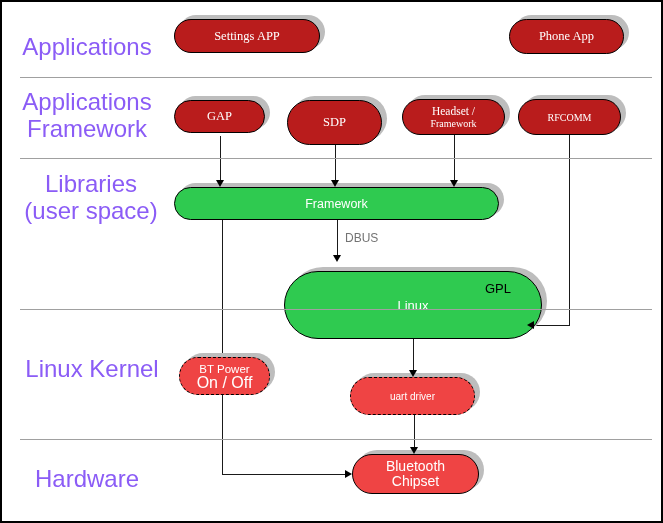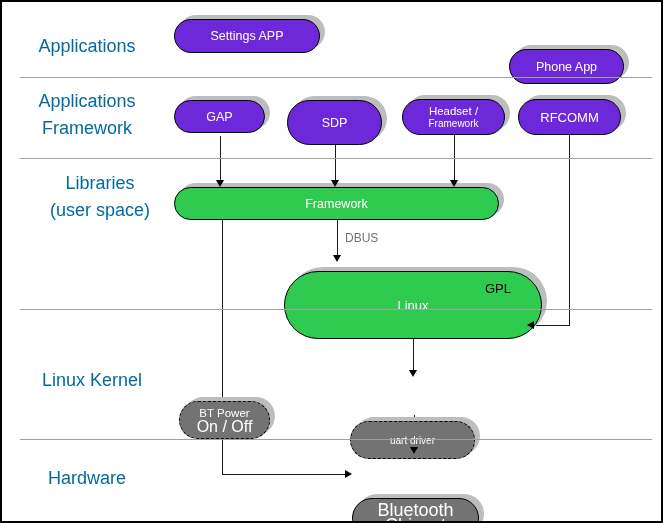--- a/index.html
+++ b/index.html
@@ -1,23 +1,23 @@
 <!DOCTYPE html>
 <html><head>
 <meta charset="utf-8">
 <style>
   html,body{margin:0;padding:0;background:#fff;font-family:"Liberation Sans",sans-serif;}
   #canvas{position:relative;width:663px;height:523px;background:#ffffff;border:2px solid #000;box-sizing:border-box;overflow:hidden;}
 
   
-  .layer-label{position:absolute;color:#0369a1;font-size:18px;line-height:27px;text-align:center;white-space:pre-line;z-index:2;}
+  .layer-label{position:absolute;color:#8b5cf6;font-size:24px;line-height:27px;text-align:center;white-space:pre-line;z-index:2;}
   .ll-applications{left:10px;top:31px;width:150px;}
   .ll-appframework{left:10px;top:86px;width:150px;}
-  .ll-libraries{left:14px;top:168px;width:168px;}
-  .ll-linuxkernel{left:10px;top:365px;width:160px;}
+  .ll-libraries{left:5px;top:168px;width:168px;}
+  .ll-linuxkernel{left:10px;top:353px;width:160px;}
   .ll-hardware{left:10px;top:463px;width:150px;}
 
   
   .divider{position:absolute;left:18px;width:632px;height:1px;background:#a0a0a0;z-index:6;}
   .dv1{top:75px;} .dv2{top:156px;} .dv3{top:307px;} .dv4{top:437px;}
 
   
   .line{position:absolute;background:#1a1a1a;z-index:1;}
   .vline{width:1px;} .hline{height:1px;}
 
@@ -25,39 +25,39 @@
   .ah{position:absolute;width:0;height:0;z-index:3;}
   .ah-down{border-left:4px solid transparent;border-right:4px solid transparent;border-top:7px solid #000;}
   .ah-left{border-top:4px solid transparent;border-bottom:4px solid transparent;border-right:7px solid #000;}
   .ah-right{border-top:4px solid transparent;border-bottom:4px solid transparent;border-left:7px solid #000;}
 
   
   .node{position:absolute;display:flex;flex-direction:column;align-items:center;justify-content:center;
         color:#fff;text-align:center;z-index:2;box-sizing:border-box;
         border:1.5px solid #000;box-shadow:5px -4px 0 #bdbdbd;}
   .pill{border-radius:999px;}
-  .blue{background:#6d28d9;}
+  .blue{background:#b91c1c;font-family:Liberation Serif, serif;}
   .green{background:#2fca50;}
-  .red{background:#737373;margin-top:44px;}
+  .red{background:#ef4444;}
   .dashed{border:1.5px dashed #000;}
 
   .n-settings{left:172px;top:17px;width:146px;height:34px;font-size:12.5px;}
-  .n-phone{left:507px;top:17px;width:115px;height:35px;font-size:12.5px;margin-top:30px;}
+  .n-phone{left:507px;top:17px;width:115px;height:35px;font-size:12.5px;}
   .n-gap{left:172px;top:98px;width:91px;height:33px;font-size:12.5px;}
   .n-sdp{left:285px;top:98px;width:95px;height:45px;font-size:12.5px;}
   .n-headset{left:400px;top:97px;width:103px;height:36px;font-size:11.5px;line-height:13px;}
   .n-headset .sub{font-size:10px;line-height:12px;}
-  .n-rfcomm{left:516px;top:97px;width:103px;height:36px;font-size:13px;}
+  .n-rfcomm{left:516px;top:97px;width:103px;height:36px;font-size:10px;}
   .n-framework{left:172px;top:185px;width:325px;height:33px;font-size:12.5px;border-radius:17px;}
   .n-bluez{left:282px;top:269px;width:258px;height:68px;font-size:13px;border-radius:34px;}
   .n-bluez .badge{position:absolute;right:30px;top:9px;color:#000;font-size:13px;}
   .n-btpower{left:177px;top:355px;width:91px;height:38px;font-size:11.5px;line-height:13px;}
   .n-btpower .sub{font-size:16px;line-height:13px;}
   .n-uart{left:348px;top:375px;width:125px;height:38px;font-size:10px;}
-  .n-chipset{left:350px;top:452px;width:127px;height:40px;font-size:18px;line-height:15px;}
+  .n-chipset{left:350px;top:452px;width:127px;height:40px;font-size:14px;line-height:15px;}
 
   
   .edge-label{position:absolute;color:#737373;font-size:12px;z-index:3;}
   .el-dbus{left:343px;top:229px;}
 </style>
 </head>
 <body>
 
 <div id="canvas">
 

